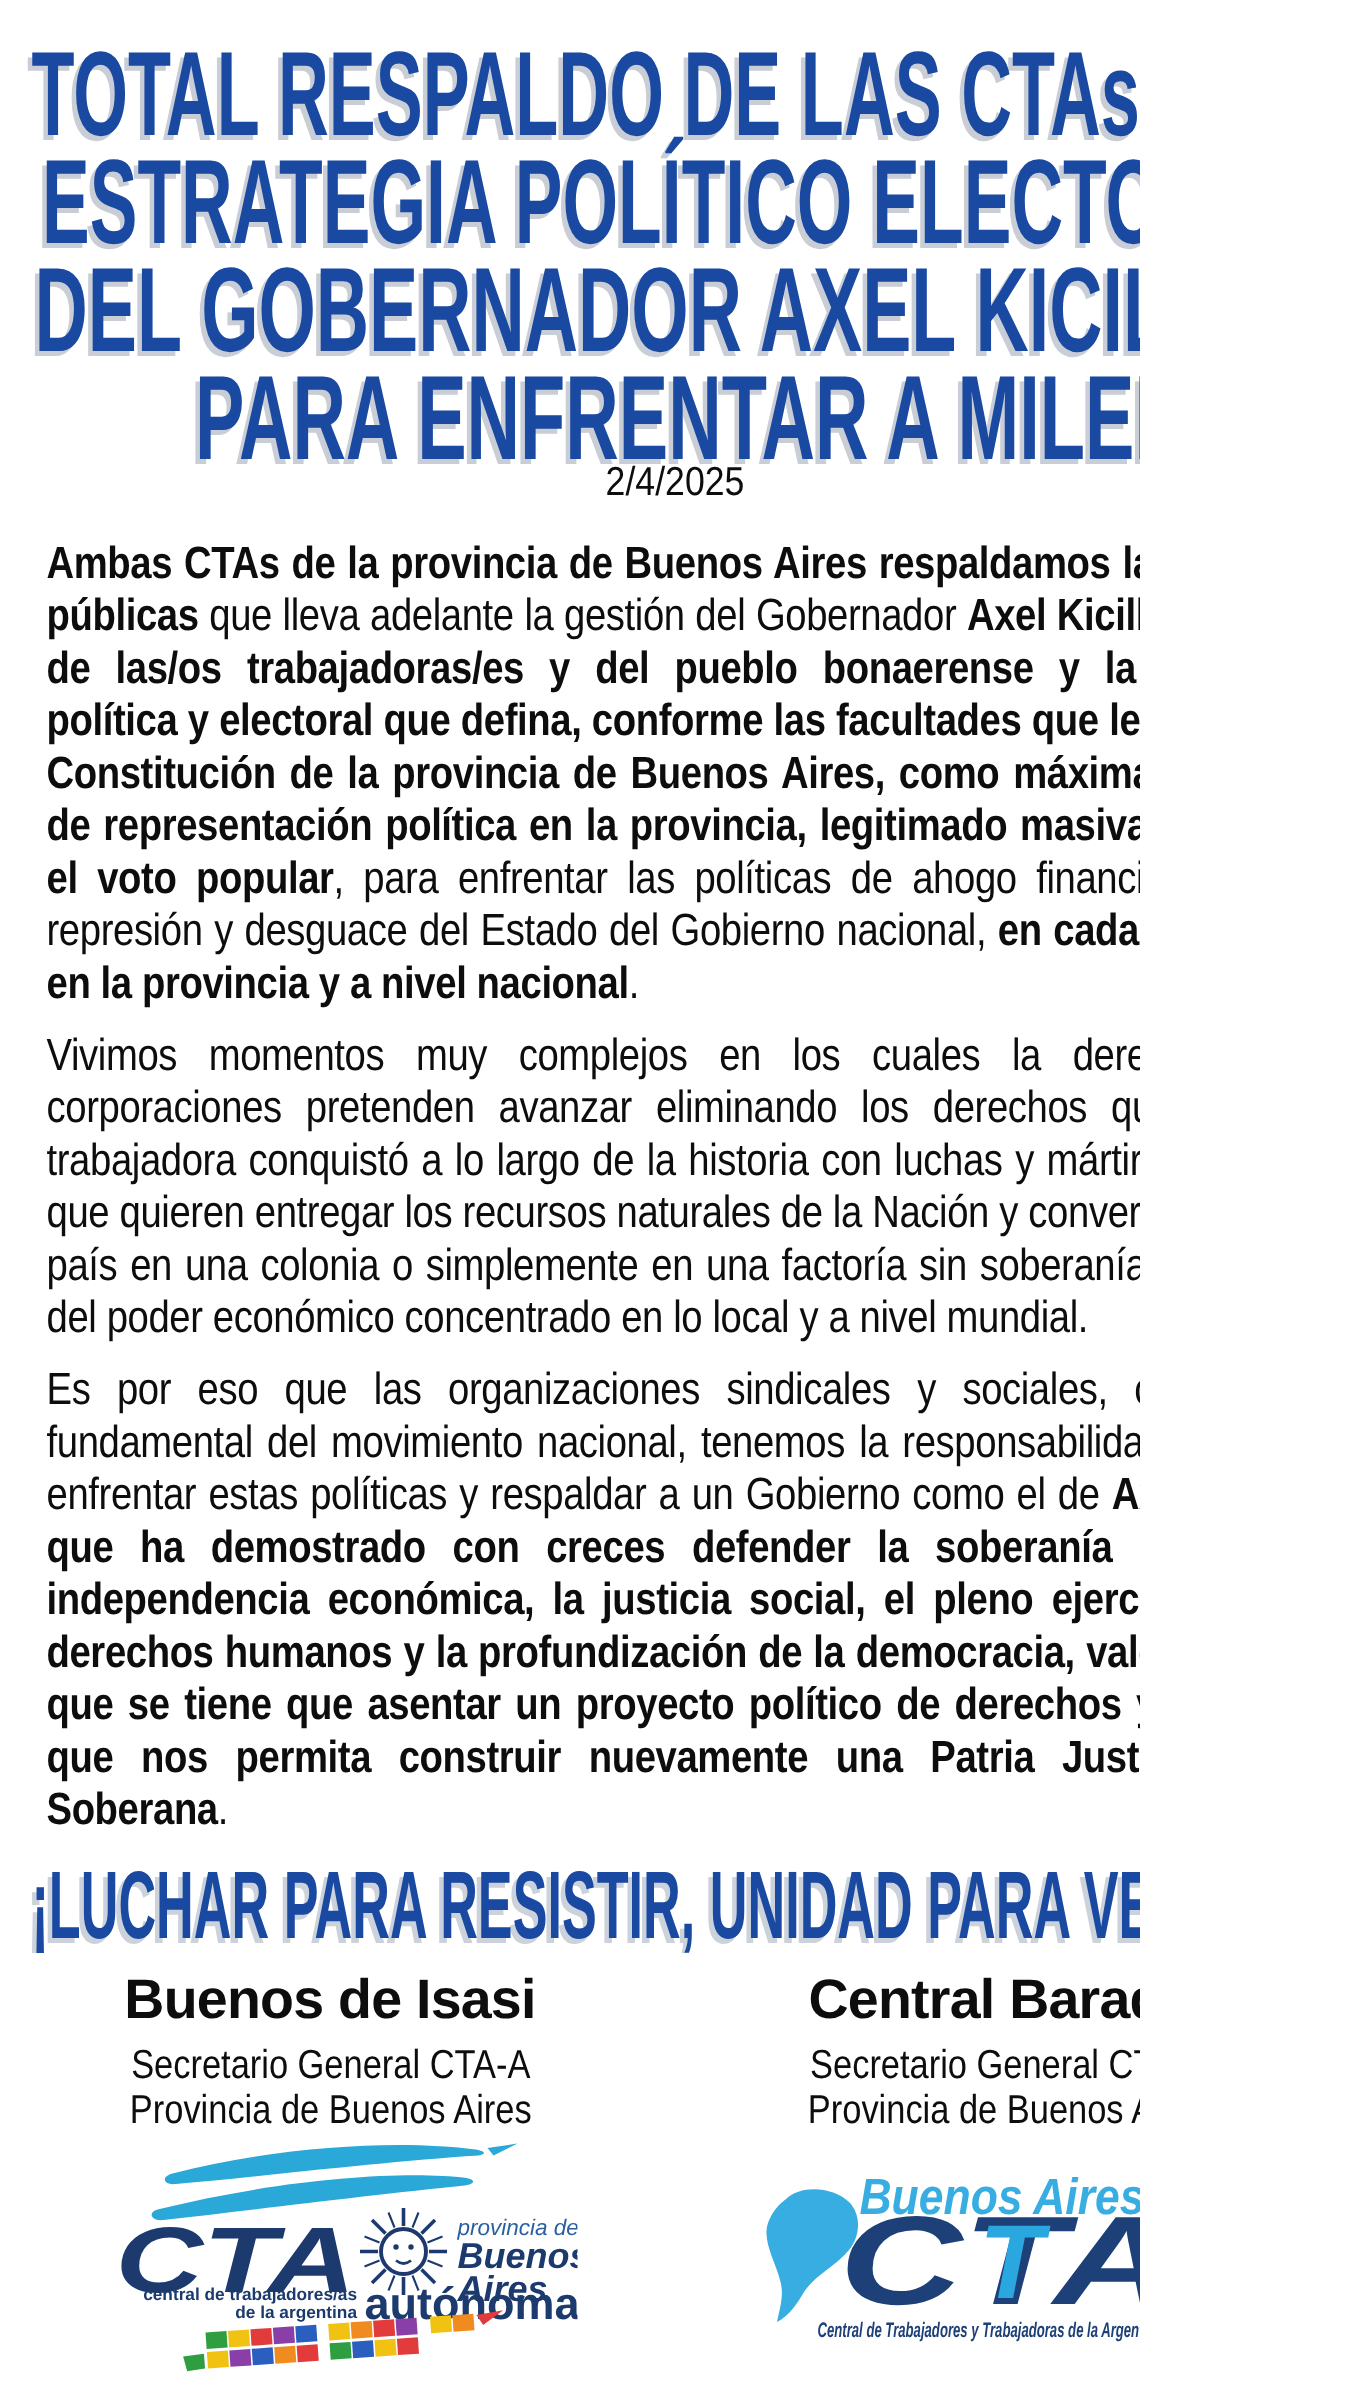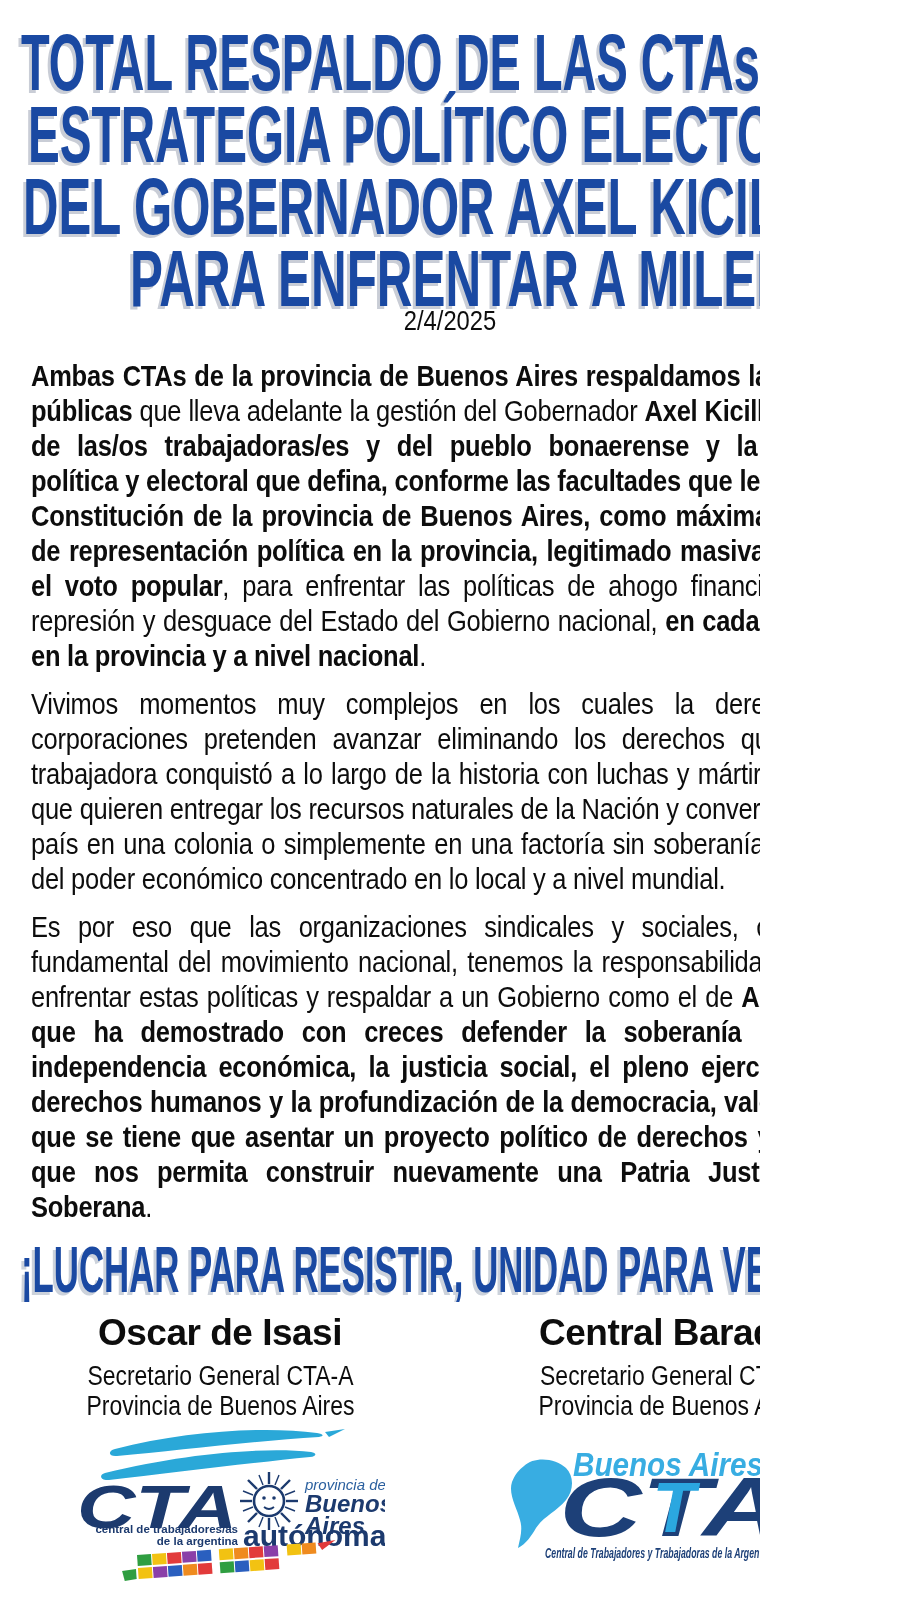--- a/index.html
+++ b/index.html
@@ -61,21 +61,21 @@
     <p class="para"><span>Vivimos momentos muy complejos en los cuales la derecha y las corporaciones pretenden avanzar eliminando los derechos que la clase trabajadora conquistó a lo largo de la historia con luchas y mártires, a la vez que quieren entregar los recursos naturales de la Nación y convertir a nuestro país en una colonia o simplemente en una factoría sin soberanía, al servicio del poder económico concentrado en lo local y a nivel mundial.</span></p>
     <p class="para"><span>Es por eso que las organizaciones sindicales y sociales, como parte fundamental del movimiento nacional, tenemos la responsabilidad de salir a enfrentar estas políticas y respaldar a un Gobierno como el de </span><span class="b">Axel Kicillof, que ha demostrado con creces defender la soberanía política, la independencia económica, la justicia social, el pleno ejercicio de los derechos humanos y la profundización de la democracia, valores en los que se tiene que asentar un proyecto político de derechos y de futuro que nos permita construir nuevamente una Patria Justa, Libre y Soberana</span><span>.</span></p>
   </div>
 
   <svg class="slogan-svg" width="900" height="64" viewBox="0 0 900 64">
     <text class="sg-shadow" x="447" y="57" font-size="64" text-anchor="middle" textLength="858" lengthAdjust="spacingAndGlyphs">¡LUCHAR PARA RESISTIR, UNIDAD PARA VENCER!</text>
     <text class="sg-main" x="450" y="54" font-size="64" text-anchor="middle" textLength="858" lengthAdjust="spacingAndGlyphs">¡LUCHAR PARA RESISTIR, UNIDAD PARA VENCER!</text>
   </svg>
 
   <div class="sig sig-left">
-    <div class="sig-name">Oscar de Isasi</div>
+    <div class="sig-name">Buenos de Isasi</div>
     <div class="sig-sub">Secretario General CTA-A</div>
     <div class="sig-sub">Provincia de Buenos Aires</div>
   </div>
   <div class="sig sig-right">
     <div class="sig-name">Central Baradel</div>
     <div class="sig-sub">Secretario General CTA-T</div>
     <div class="sig-sub">Provincia de Buenos Aires</div>
   </div>
 
   <svg class="logo-a" width="330" height="170" viewBox="0 0 330 170">

